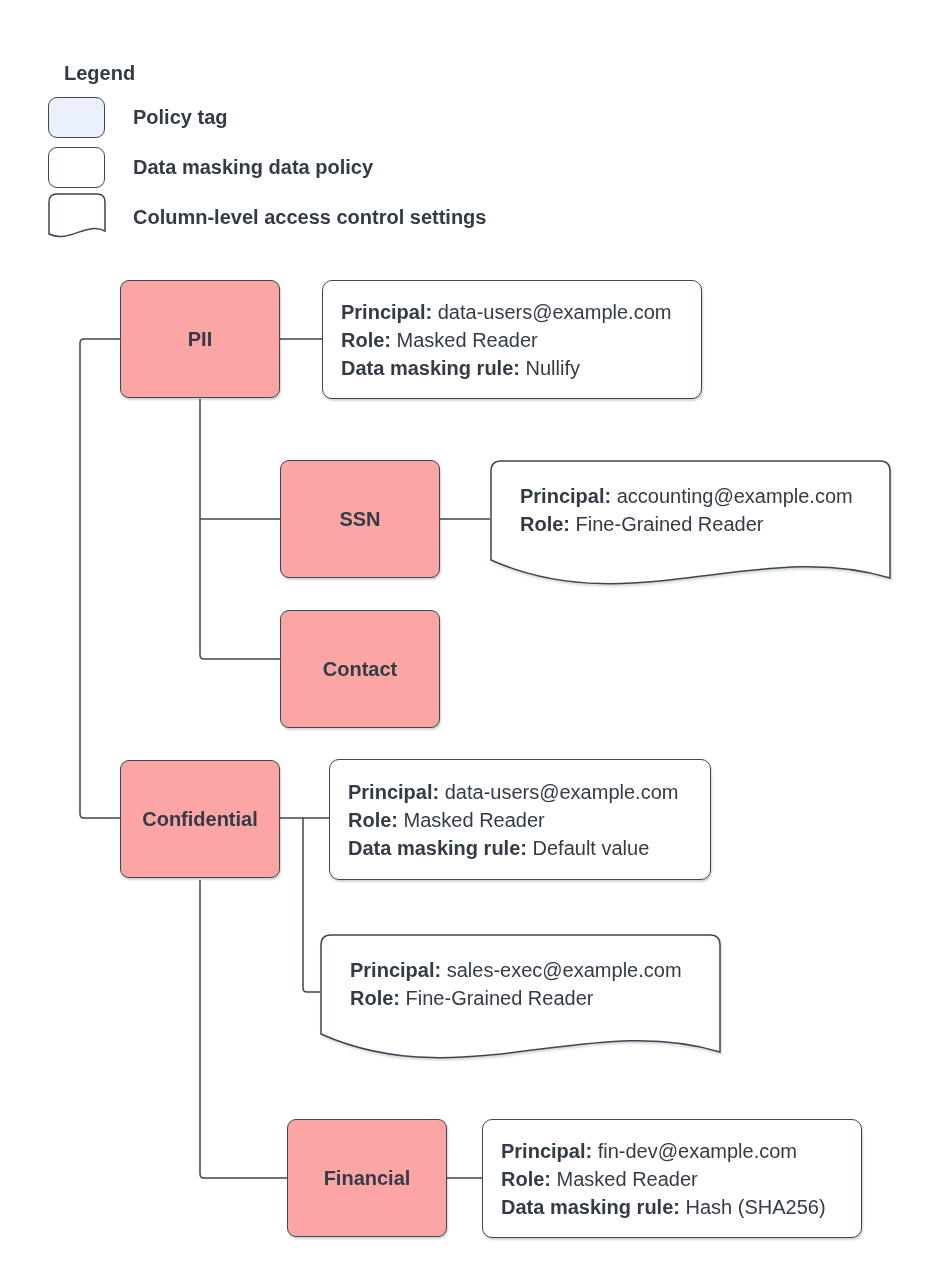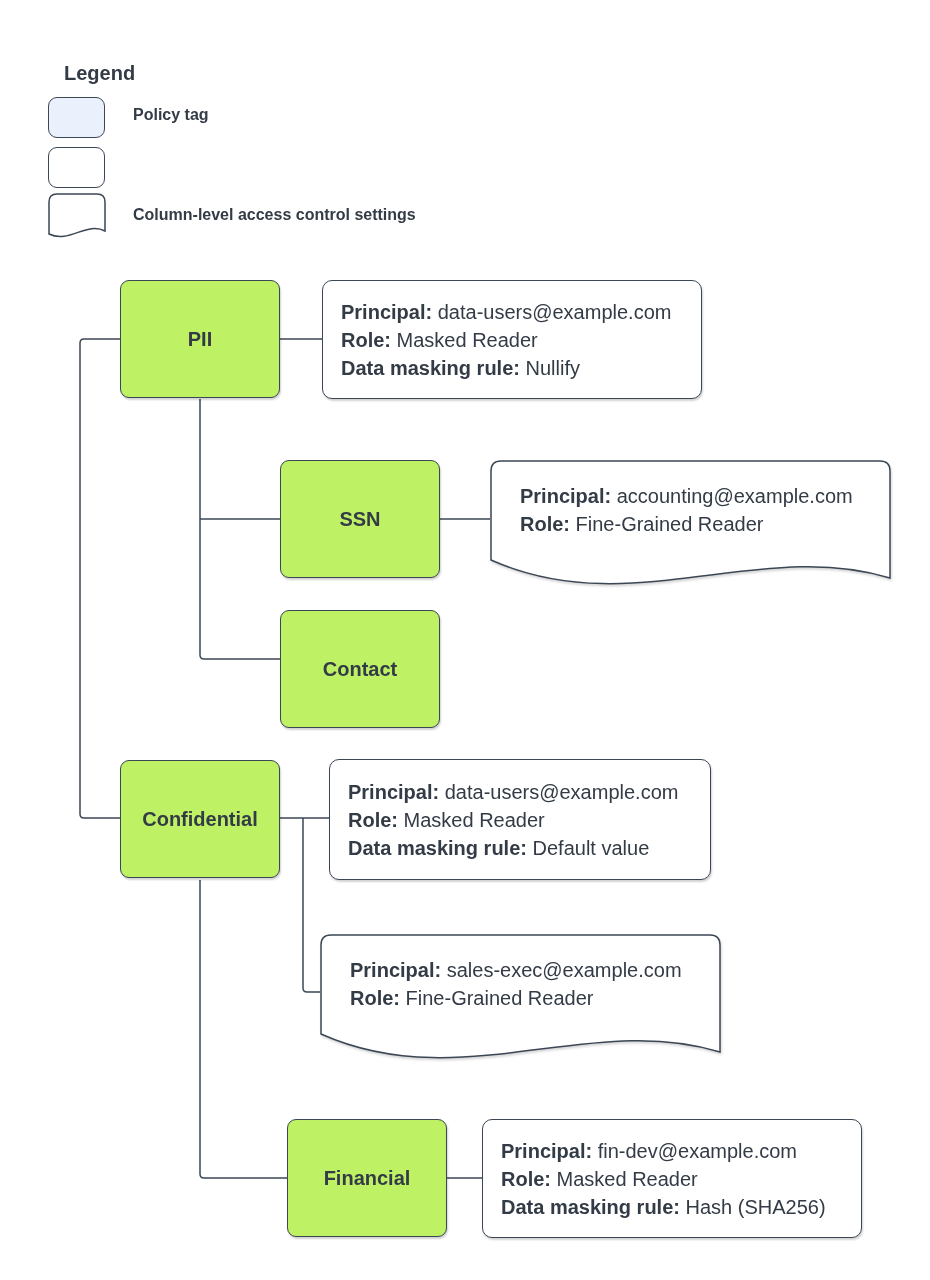--- a/index.html
+++ b/index.html
@@ -5,21 +5,21 @@
   * { margin:0; padding:0; box-sizing:border-box; }
   html,body { background:#ffffff; }
   body { font-family:"Liberation Sans", sans-serif; color:#333b46; }
   .canvas { position:relative; width:930px; height:1280px; background:#ffffff; overflow:hidden; }
 
   .wires { position:absolute; left:0; top:0; }
   .wires path { fill:none; stroke:#3b4754; stroke-width:1.5; }
 
   .node {
     position:absolute; width:160px; height:118px;
-    background:#bef264; border:1.5px solid #3b4754; border-radius:9px;
+    background:#fca5a5; border:1.5px solid #3b4754; border-radius:9px;
     display:flex; align-items:center; justify-content:center;
     font-weight:bold; font-size:20px; color:#333b46;
     box-shadow:1px 2px 2px rgba(0,0,0,0.18);
   }
 
   .policy {
     position:absolute; background:#ffffff;
     border:1.5px solid #3b4754; border-radius:10px;
     display:flex; flex-direction:column; justify-content:center;
     padding:0 14px 0 18px; font-size:20px; line-height:28px;
@@ -33,21 +33,21 @@
   .doc-text { position:absolute; left:30px; top:22px; font-size:20px; line-height:28px; white-space:nowrap; }
 
   .legend-title { position:absolute; left:48px; top:62px; font-size:20px; font-weight:bold;margin-left:16px; }
   .swatch {
     position:absolute; left:48px; width:57px; height:41px;
     background:#ffffff; border:1.5px solid #3b4754; border-radius:9px;
   }
   .swatch.blue { background:#eaf1fc; }
   .swatch-doc { position:absolute; left:48px; top:193px; }
   .swatch-doc path { fill:#ffffff; stroke:#3b4754; stroke-width:1.5; }
-  .legend-label { position:absolute; left:133px; font-size:16px; font-weight:bold; white-space:nowrap; }
+  .legend-label { position:absolute; left:133px; font-size:20px; font-weight:bold; white-space:nowrap; }
 </style>
 </head>
 <body>
 
 <div class="canvas">
 
   <svg class="wires" width="930" height="1280" aria-hidden="true">
     <path d="M 120 339 L 84 339 Q 80 339 80 343 L 80 814 Q 80 818 84 818 L 120 818"></path>
     <path d="M 280 339 L 322 339"></path>
     <path d="M 200 399 L 200 655 Q 200 659 204 659 L 280 659"></path>
@@ -58,20 +58,21 @@
     <path d="M 200 880 L 200 1174 Q 200 1178 204 1178 L 287 1178"></path>
     <path d="M 447 1178 L 482 1178"></path>
   </svg>
 
   <div class="legend-title">Legend</div>
 
   <div class="swatch blue" style="top:97px"></div>
   <div class="legend-label" style="top:106px">Policy tag</div>
 
   <div class="swatch" style="top:147px"></div>
+  <div class="legend-label" style="top:156px">Data masking data policy</div>
 
   <svg class="swatch-doc" width="60" height="52" aria-hidden="true">
     <path d="M 9 1 H 49 Q 57 1 57 9 V 38 C 39 28 21 51 1 41 V 9 Q 1 1 9 1 Z"></path>
   </svg>
   <div class="legend-label" style="top:206px">Column-level access control settings</div>
 
   <div class="node" style="left:120px; top:280px">
     <span>PII</span>
   </div>
   <div class="node" style="left:280px; top:460px">

